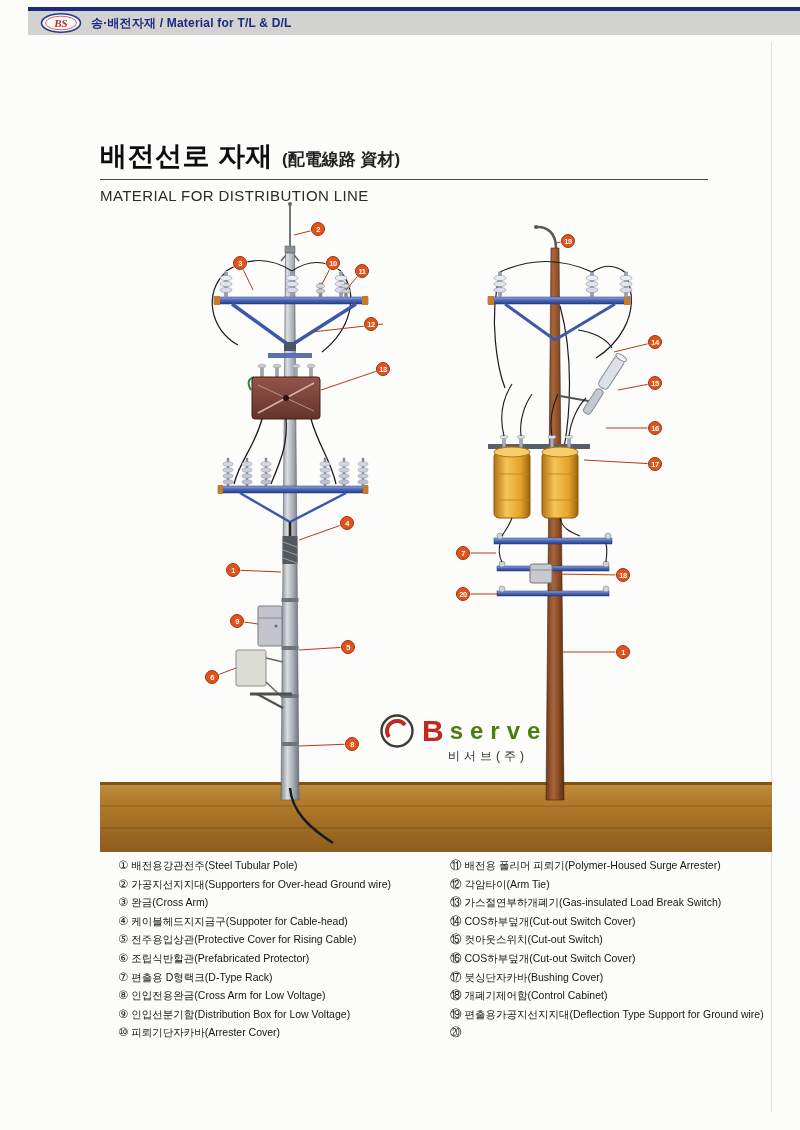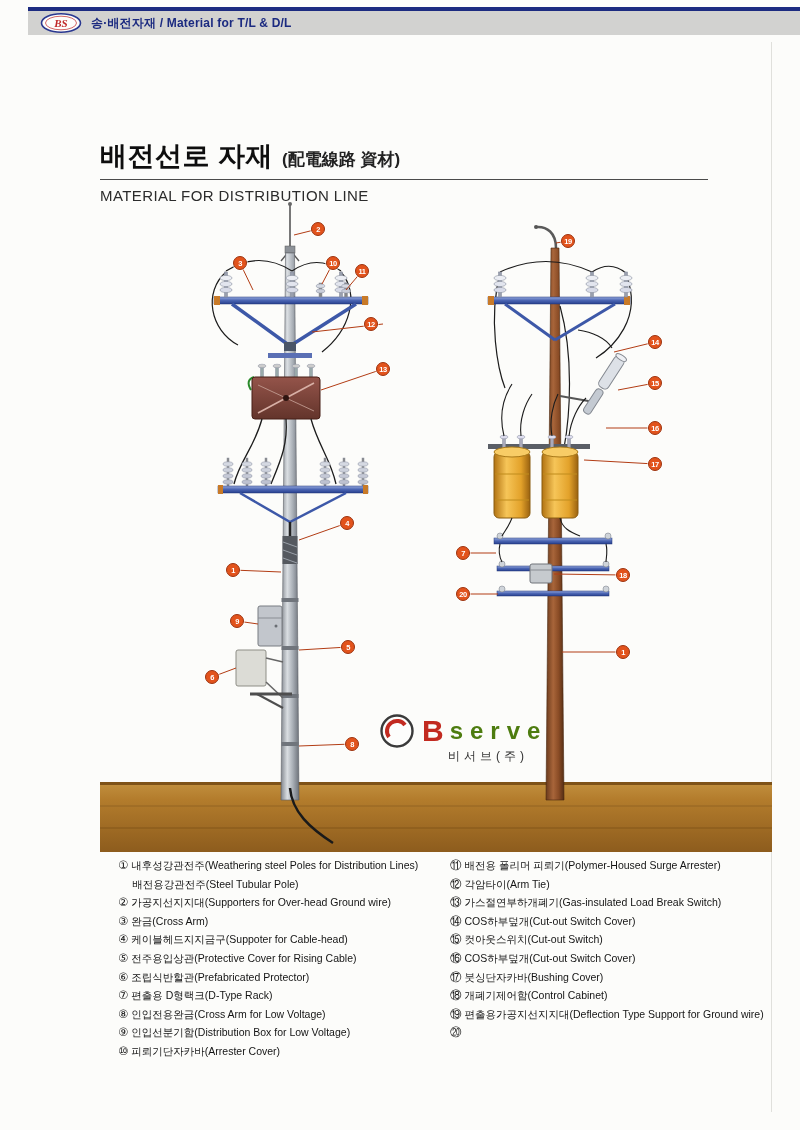--- a/index.html
+++ b/index.html
@@ -460,21 +460,20 @@
     <span class="brand-b">B</span>
     <span class="brand-serve">serve</span>
   </div>
   <div class="brand-sub">비서브(주)</div>
 
   <div class="legend">
     <div class="legend-col-left" id="legend-left">
         <div class="legend-item">
           <span class="lnum">①</span>
           <span class="ltext">
-            <div>내후성강관전주(Weathering steel Poles for Distribution Lines)</div>
             <div>배전용강관전주(Steel Tubular Pole)</div>
           </span>
         </div>
         <div class="legend-item">
           <span class="lnum">②</span>
           <span class="ltext">
             <div>가공지선지지대(Supporters for Over-head Ground wire)</div>
           </span>
         </div>
         <div class="legend-item">

